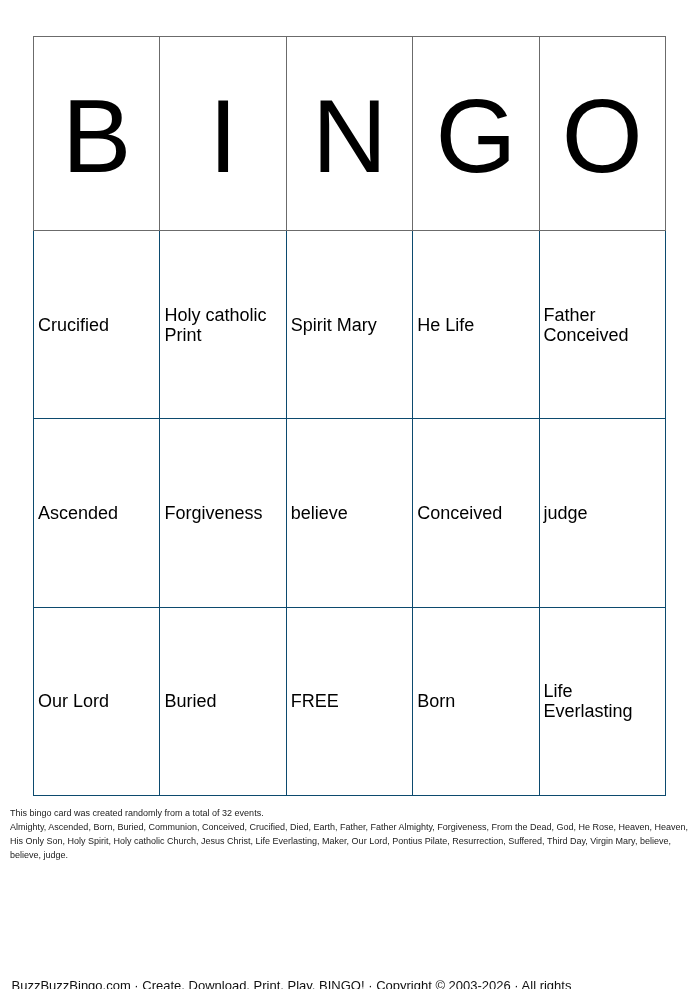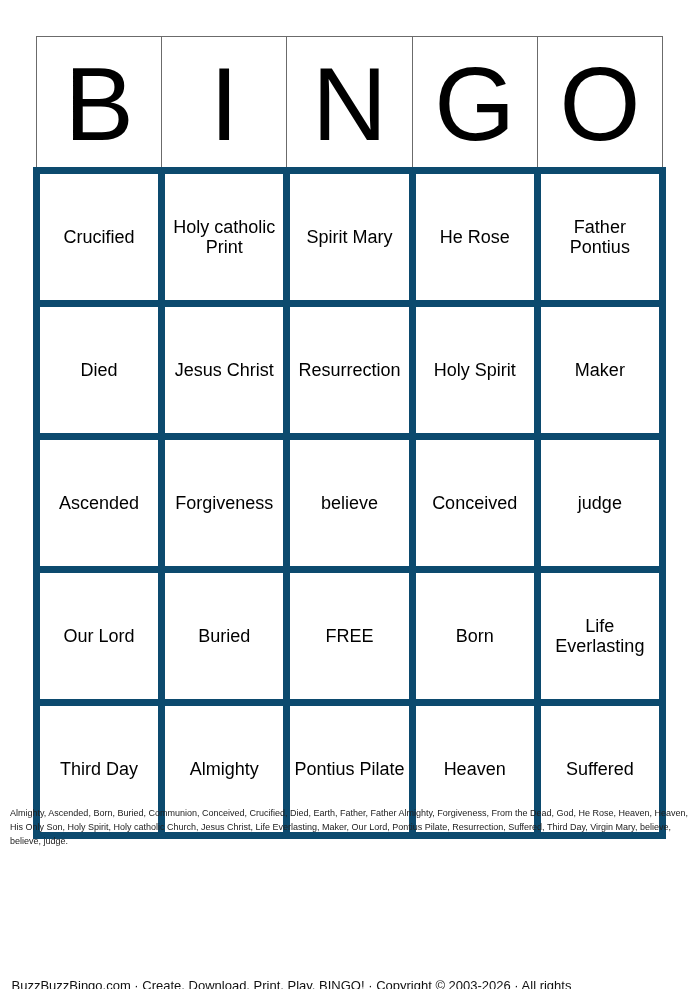--- a/index.html
+++ b/index.html
@@ -1,21 +1,21 @@
 <!DOCTYPE html>
 <html><head>
 <meta charset="utf-8">
 <style>
   html, body { margin: 0; padding: 0; background: #ffffff; }
   body { width: 699px; height: 989px; position: relative; overflow: hidden;
          font-family: "Liberation Sans", sans-serif; color: #000; }
   .card { position: absolute; left: 33px; top: 36px; width: 633px; height: 760px;
           border-collapse: collapse; table-layout: fixed; }
-  .card td { border: 7px solid #0c4a6e; width: 126.6px; height: 126px; padding: 0 4px;
-             text-align: center; vertical-align: middle; font-size: 18px; line-height: 20px; }
+  .card td { border: 1px solid #0c4a6e; width: 126.6px; height: 126px; padding: 0 4px;
+             vertical-align: middle; font-size: 18px; line-height: 20px; }
   .card th { border: 1px solid #6b6b6b; height: 126px; font-weight: normal;
              font-size: 104px; line-height: 104px; text-align: center; vertical-align: middle;
              padding: 0; padding-top: 4px; }
   .info { position: absolute; left: 10px; top: 806px; width: 684px; font-size: 9px;
           line-height: 14px; color: #222; }
   .footer { position: absolute; left: 0; top: 978px; width: 583px; text-align: center;
             font-size: 13px; color: #111; }
 </style>
 </head>
 <body>
@@ -26,51 +26,38 @@
     <th>B</th>
     <th>I</th>
     <th>N</th>
     <th>G</th>
     <th>O</th>
   </tr>
   <tr>
     <td>Crucified</td>
     <td>Holy catholic Print</td>
     <td>Spirit Mary</td>
-    <td>He Rose</td>
-    <td>Father Pontius</td>
-  </tr>
-  <tr>
-    <td>Died</td>
-    <td>Jesus Christ</td>
-    <td>Resurrection</td>
-    <td>Holy Spirit</td>
-    <td>Maker</td>
+    <td>He Life</td>
+    <td>Father Conceived</td>
   </tr>
   <tr>
     <td>Ascended</td>
     <td>Forgiveness</td>
     <td>believe</td>
     <td>Conceived</td>
     <td>judge</td>
   </tr>
   <tr>
     <td>Our Lord</td>
     <td>Buried</td>
     <td>FREE</td>
     <td>Born</td>
     <td>Life Everlasting</td>
   </tr>
-  <tr>
-    <td>Third Day</td>
-    <td>Almighty</td>
-    <td>Pontius Pilate</td>
-    <td>Heaven</td>
-    <td>Suffered</td>
-  </tr>
 </tbody>
   </table>
 
 <div class="info">
+  <div>This bingo card was created randomly from a total of 32 events.</div>
   <div>Almighty, Ascended, Born, Buried, Communion, Conceived, Crucified, Died, Earth, Father, Father  Almighty, Forgiveness, From the Dead, God, He Rose, Heaven, Heaven, His Only Son, Holy Spirit, Holy catholic Church, Jesus Christ, Life Everlasting, Maker, Our Lord, Pontius Pilate, Resurrection, Suffered, Third Day, Virgin Mary, believe, believe, judge.</div>
 </div>
 
 <div class="footer">BuzzBuzzBingo.com · Create, Download, Print, Play, BINGO! · Copyright © 2003-2026 · All rights reserved</div>
 
 </body></html>

